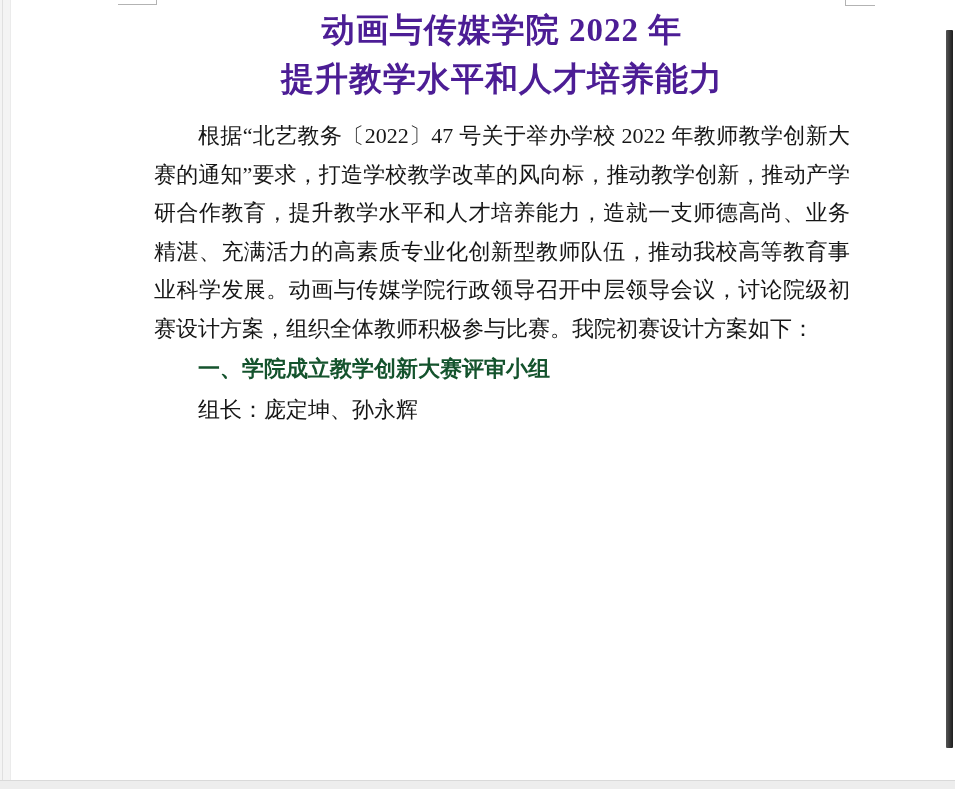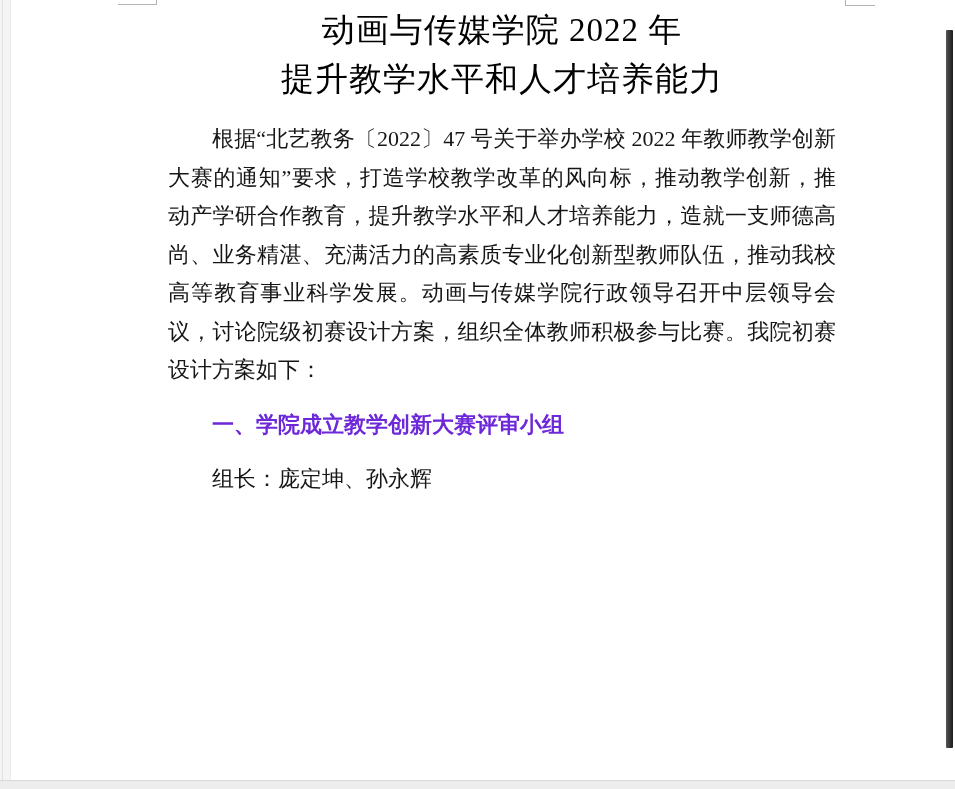--- a/index.html
+++ b/index.html
@@ -63,41 +63,41 @@
   .tr-v { left: 845px; top: 0; height: 6px; }
 
   
   .doc {
     position: absolute;
     left: 152px; top: 6px;
     width: 700px;
   }
   .doc-title {
     text-align: center;
-    font-weight: 400;
+    font-weight: 700;
     font-size: 33px;
     line-height: 49px;
     letter-spacing: 1px;
-    color: #000000;
+    color: #4c1d95;
   }
   .doc-body {
     margin-top: 13px;
     font-size: 22px;
     line-height: 38.5px;
     text-align: justify;
     text-justify: inter-character;
     color: #161616;
   }
   .doc-body p {
-    margin: 16px;
+    margin: 2px;
     text-indent: 2em;
   }
   .doc-body p.heading {
     font-weight: 700;
-    color: #6d28d9;
+    color: #14532d;
   }
 </style>
 </head>
 <body>
 
 <div class="canvas">
 
   <div class="left-strip">
     <div class="inner-line"></div>
   </div>

